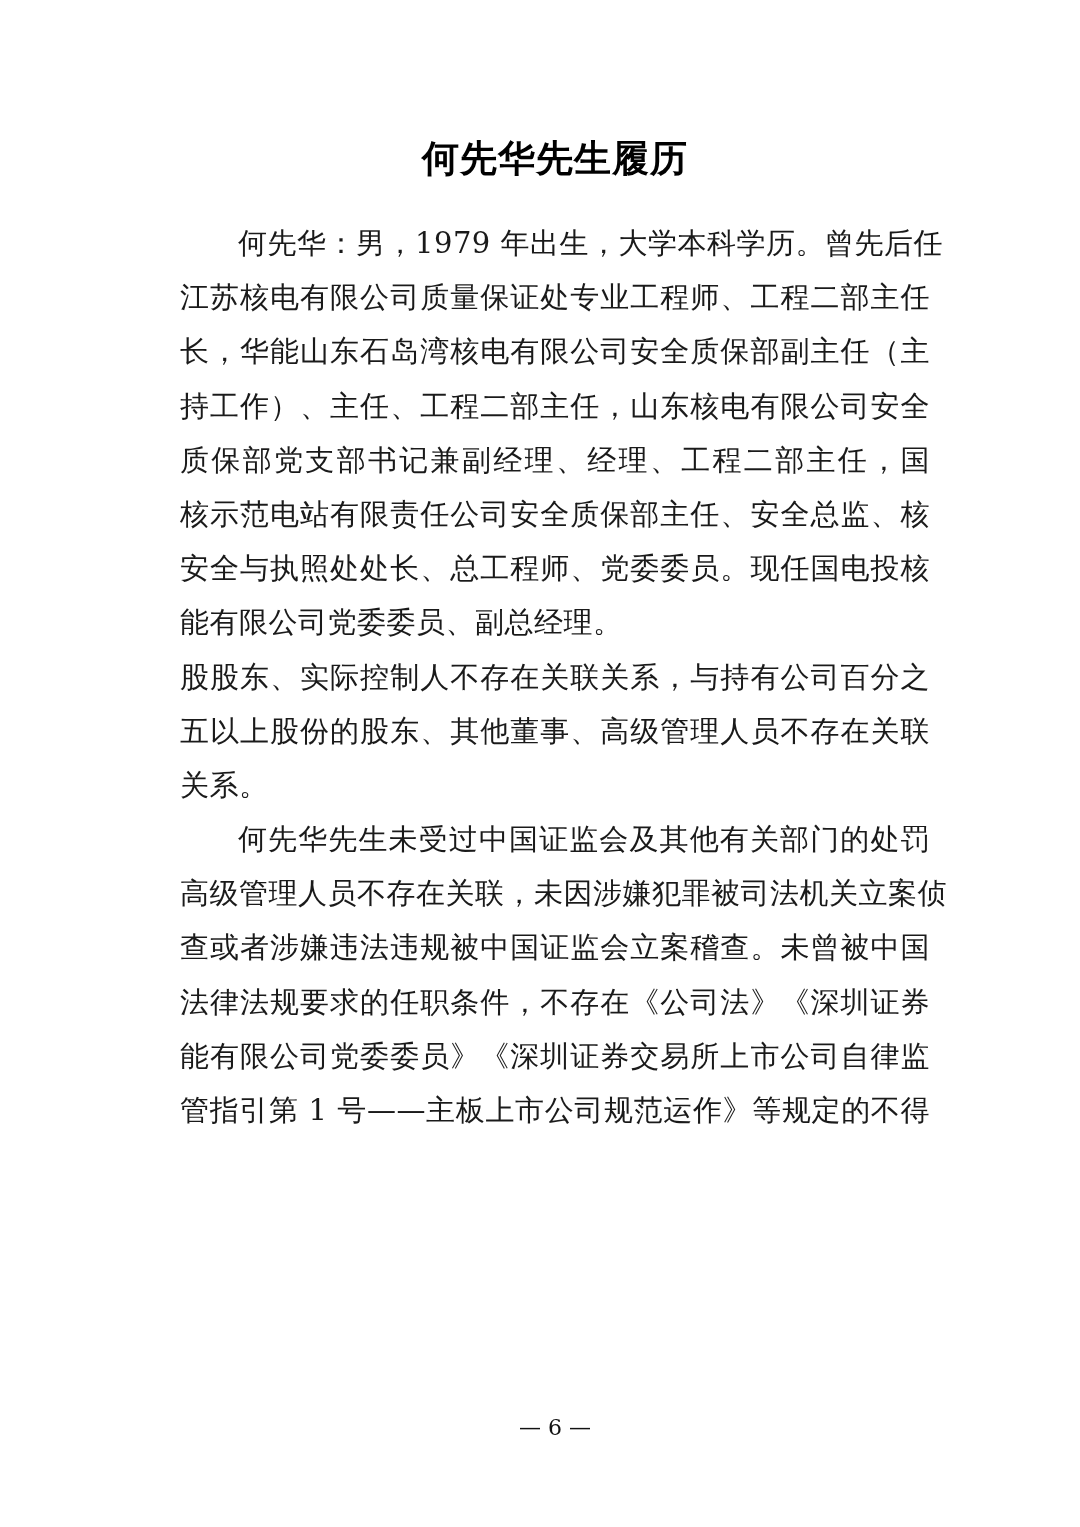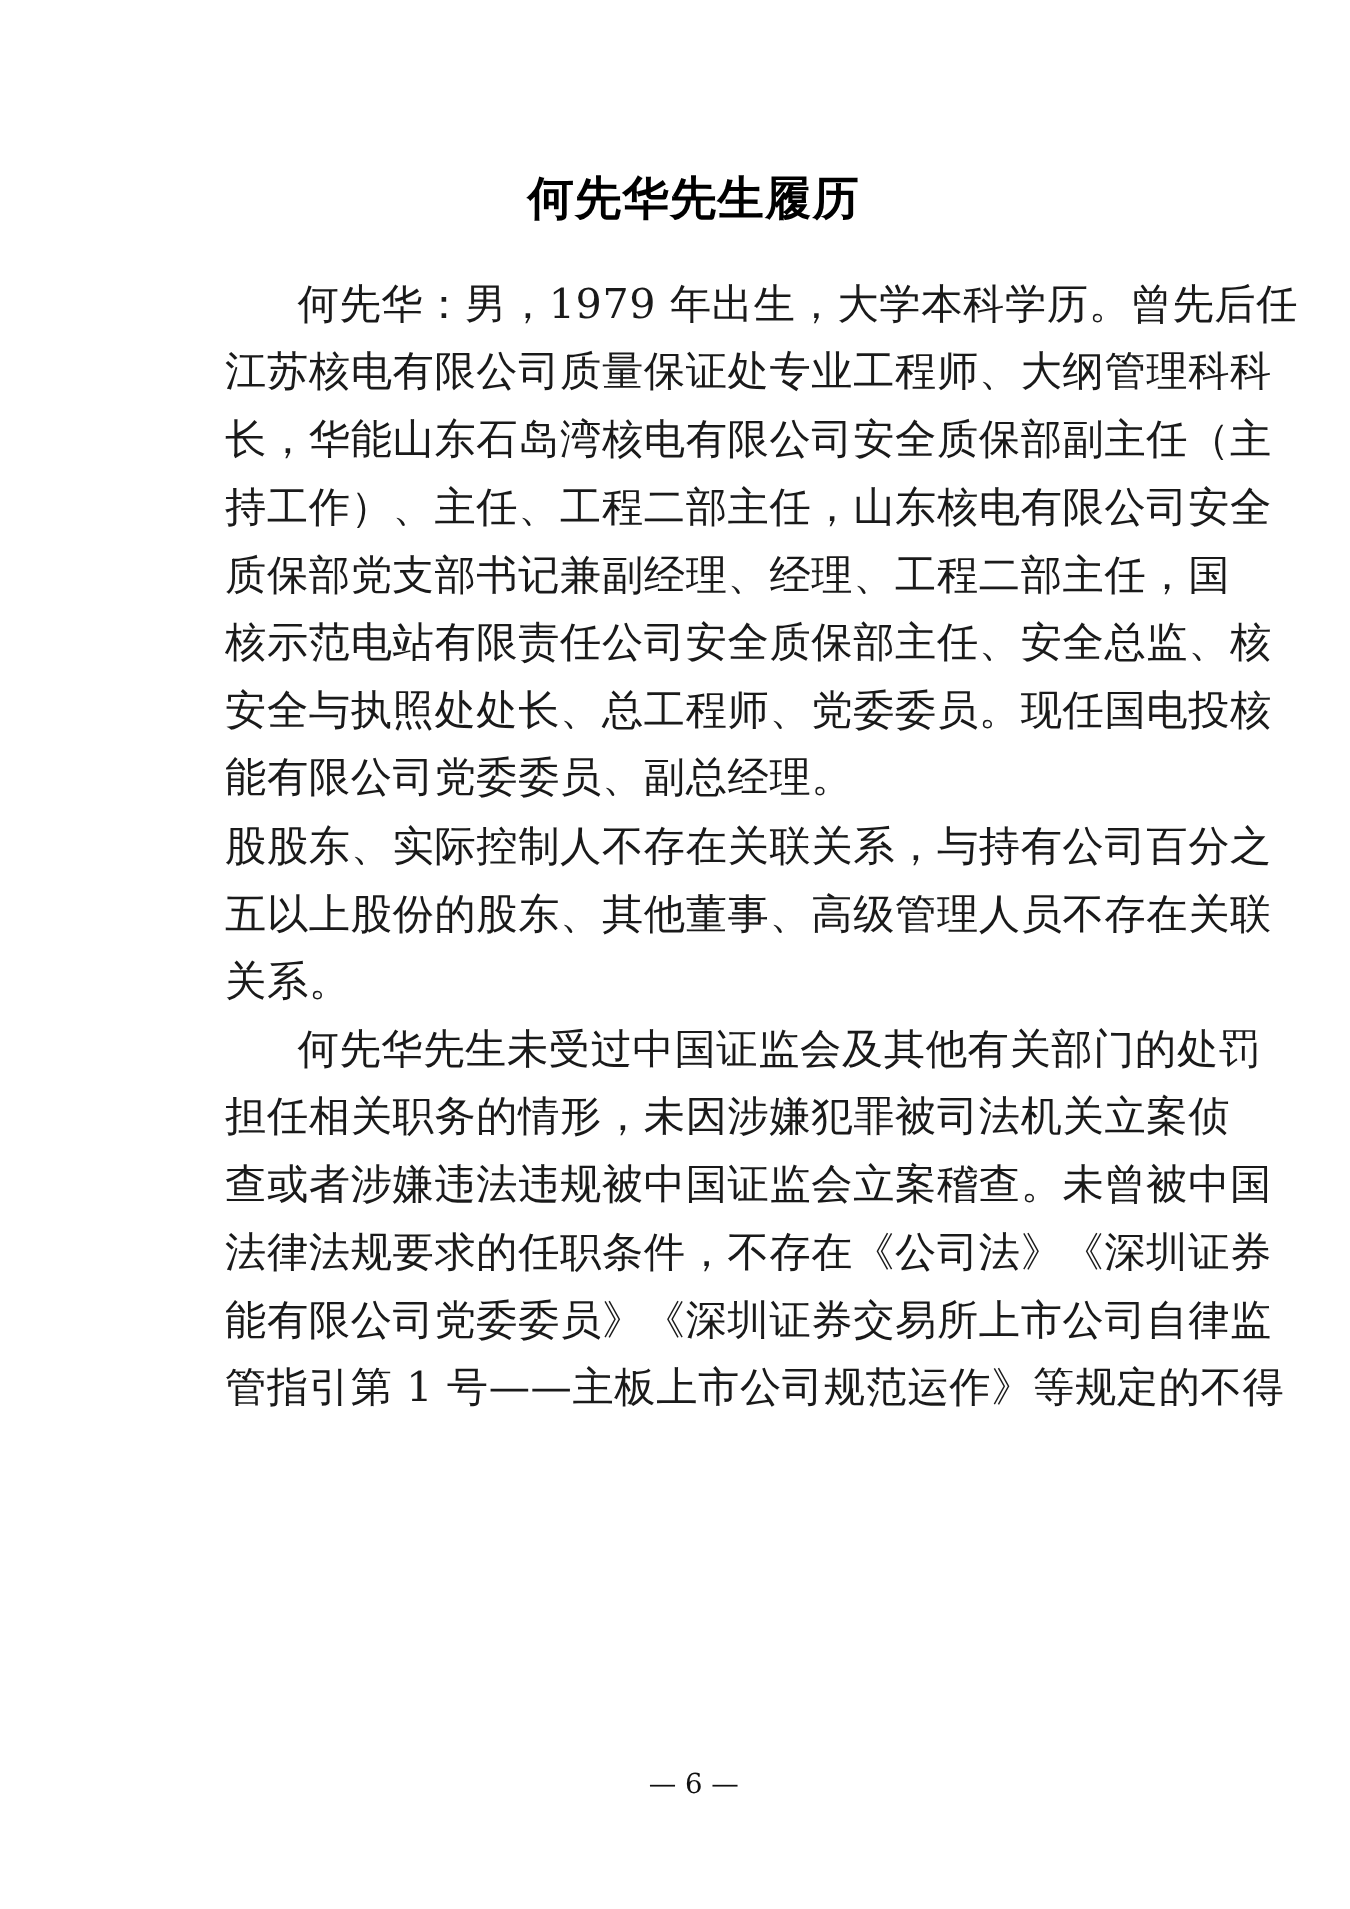--- a/index.html
+++ b/index.html
@@ -38,21 +38,21 @@
   .body-text {
     position: absolute;
     left: 165px;
     width: 750px;
     top: 216px;
   }
   .line {
     display: block;
     height: 54.2px;
     line-height: 54.2px;
-    font-size: 33px;
+    font-size: 29px;
     white-space: nowrap;
     text-align: justify;
     text-align-last: justify;
     letter-spacing: 0.5px;
     color: #1a1a1a;
   }
   .line.indent {
     padding-left: 58px;
   }
   .line.last {
@@ -74,38 +74,38 @@
 <body>
 
 <div class="page">
 
   <div class="title">何先华先生履历</div>
 
   <div class="body-text">
 
     <div>
       <span class="line indent">何先华：男，1979 年出生，大学本科学历。曾先后任</span>
-      <span class="line">江苏核电有限公司质量保证处专业工程师、大纲管理科科</span>
+      <span class="line">江苏核电有限公司质量保证处专业工程师、工程二部主任</span>
       <span class="line">长，华能山东石岛湾核电有限公司安全质保部副主任（主</span>
       <span class="line">持工作）、主任、工程二部主任，山东核电有限公司安全</span>
       <span class="line">质保部党支部书记兼副经理、经理、工程二部主任，国</span>
       <span class="line">核示范电站有限责任公司安全质保部主任、安全总监、核</span>
       <span class="line">安全与执照处处长、总工程师、党委委员。现任国电投核</span>
       <span class="line last">能有限公司党委委员、副总经理。</span>
     </div>
 
     <div>
       <span class="line">股股东、实际控制人不存在关联关系，与持有公司百分之</span>
       <span class="line">五以上股份的股东、其他董事、高级管理人员不存在关联</span>
       <span class="line last">关系。</span>
     </div>
 
     <div>
       <span class="line indent">何先华先生未受过中国证监会及其他有关部门的处罚</span>
-      <span class="line">担任相关职务的情形，未因涉嫌犯罪被司法机关立案侦</span>
+      <span class="line">高级管理人员不存在关联，未因涉嫌犯罪被司法机关立案侦</span>
       <span class="line">查或者涉嫌违法违规被中国证监会立案稽查。未曾被中国</span>
       <span class="line">法律法规要求的任职条件，不存在《公司法》《深圳证券</span>
       <span class="line">能有限公司党委委员》《深圳证券交易所上市公司自律监</span>
       <span class="line">管指引第 1 号——主板上市公司规范运作》等规定的不得</span>
     </div>
 
   </div>
 
   <div class="footer">— 6 —</div>
 

